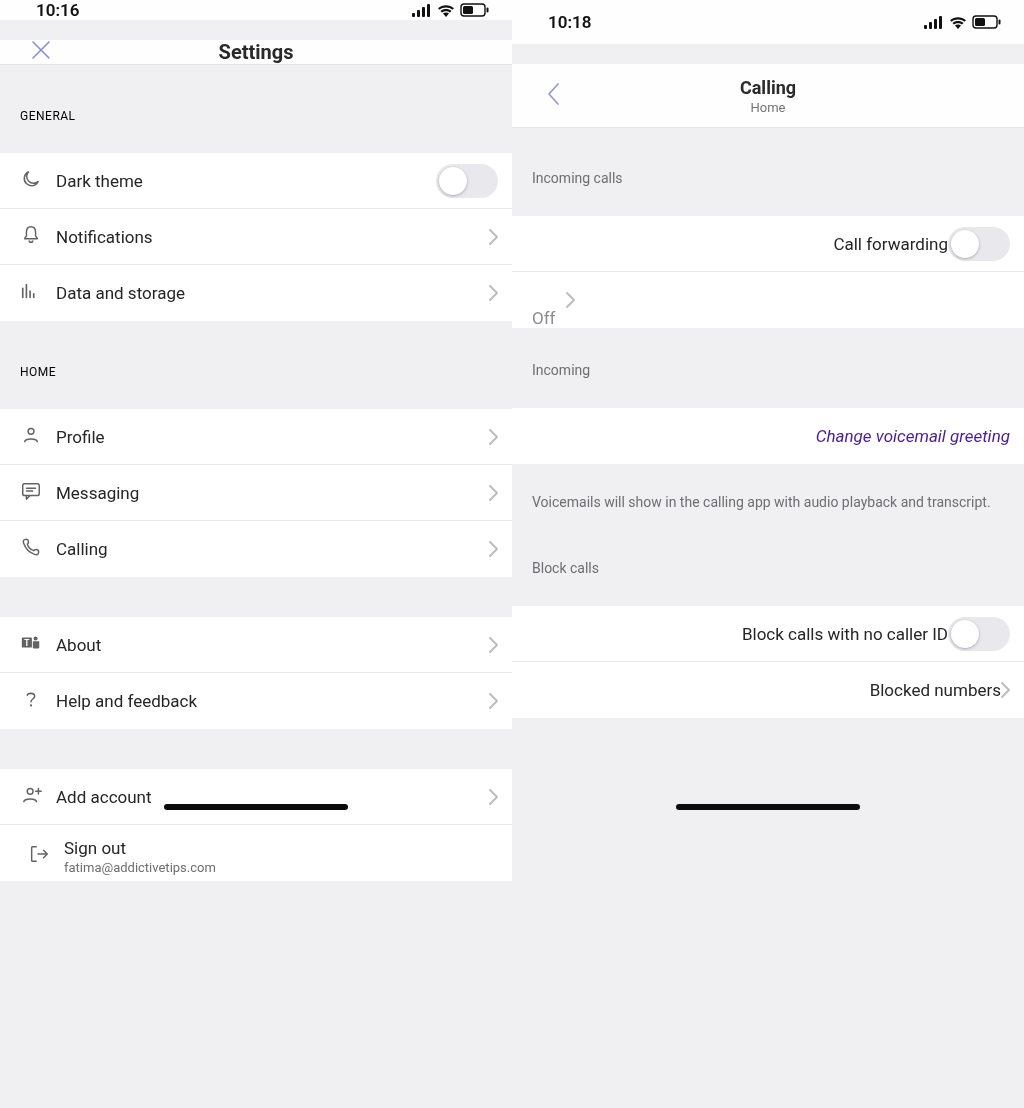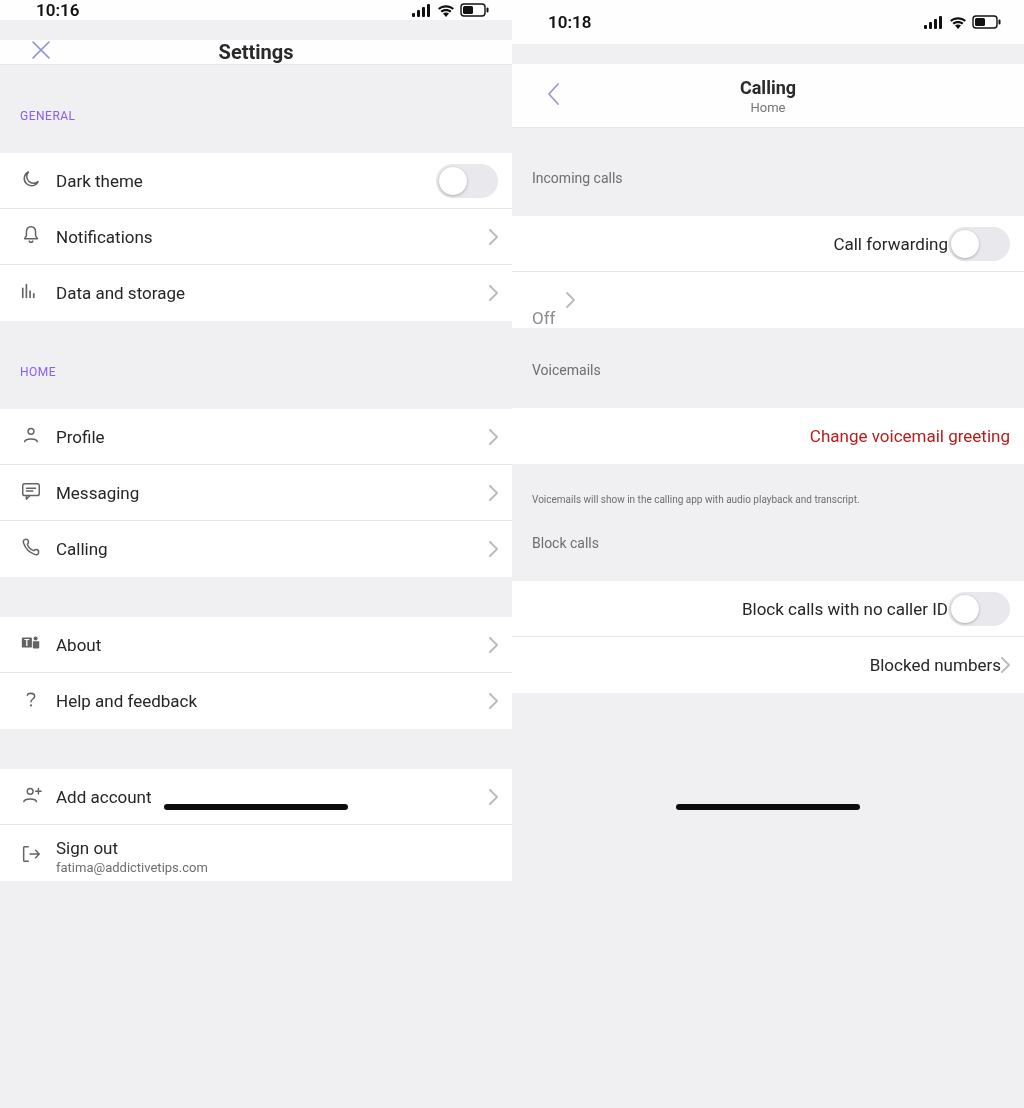--- a/index.html
+++ b/index.html
@@ -58,21 +58,21 @@
       font-size: 20px; font-weight: 700; color:#2b2a2a;text-align:right;
     }
     .nav-subtitle { font-size: 13px; color:#747474; margin-top:2px; }
     .nav-compact .nav-title { font-size: 18px; }
 
     
     .section-header {
       padding: 24px 20px 10px 20px;
       font-size: 12px;
       letter-spacing: 0.5px;
-      color: #8b5cf6;
+      color: #000000;
       background:#f0eff1;
     }
     .section-header.small { text-transform: uppercase; }
     .section-header.tight { padding: 14px 20px 10px 20px; font-size:14px; letter-spacing:0; text-transform:none; color:#6e6e72; }
 
     
     .group { background:#fff; }
     .row {
       display:flex;
       align-items:center;
@@ -108,42 +108,42 @@
     }
     .toggle .knob {
       position:absolute;
       left:3px; top:3px;
       width:28px; height:28px;
       border-radius:50%;
       background:#fff;
       box-shadow:0 1px 3px rgba(0,0,0,0.25), 0 0 0 0.5px rgba(0,0,0,0.04);
     }
 
-    .link-row .row-label { color:#b91c1c; }
+    .link-row .row-label { color:#4c1d95;font-style:italic; }
 
     .footnote {
       padding: 10px 20px 6px 20px;
-      font-size:10px;
+      font-size:14px;
       color:#6e6e72;
       background:#f0eff1;
     }
 
     .spacer { height:56px; background:#f0eff1; }
 
     .home-indicator {
       position:absolute;
       bottom:10px;
       left:50%;
       transform:translateX(-50%);
       width:184px; height:6px;
       background:#0c0c0c;
       border-radius:3px;
     }
 
-    .row.tall { min-height:56px; padding-top:10px; padding-bottom:4px; }
+    .row.tall { min-height:56px; padding-top:10px; padding-bottom:4px;margin-left:8px; }
   </style>
 </head>
 <body>
 
 <div class="phone">
 
   <div class="status-bar">
     <span>10:16</span>
     <div class="status-icons">
       <span class="signal-icon">
@@ -434,31 +434,31 @@
         <span class="accessory-text">Off</span>
         <span class="chevron">
             <svg width="9" height="16" viewBox="0 0 9 16">
               <path d="M1 1 L8 8 L1 15" fill="none" stroke="#bdbdc1" stroke-width="2" stroke-linecap="round" stroke-linejoin="round"></path>
             </svg>
           </span>
       </div>
     </div>
   </div>
 
-  <div class="section-header tight">Voicemails</div>
+  <div class="section-header tight">Incoming</div>
   <div class="group">
     <div class="row row-no-icon link-row">
       <div class="row-content">
           <span class="row-label">Change voicemail greeting</span>
         </div>
     </div>
   </div>
   <div class="footnote">Voicemails will show in the calling app with audio playback and transcript.</div>
 
-  <div class="section-header tight" style="padding-top:4px;">Block calls</div>
+  <div class="section-header tight" style="padding-top:4px;margin-top:20px;">Block calls</div>
   <div class="group">
     <div class="row row-no-icon">
       <div class="row-content">
           <span class="row-label">Block calls with no caller ID</span>
         </div>
       <div class="row-accessory">
           <div class="toggle">
             <div class="knob"></div>
           </div>
         </div>

